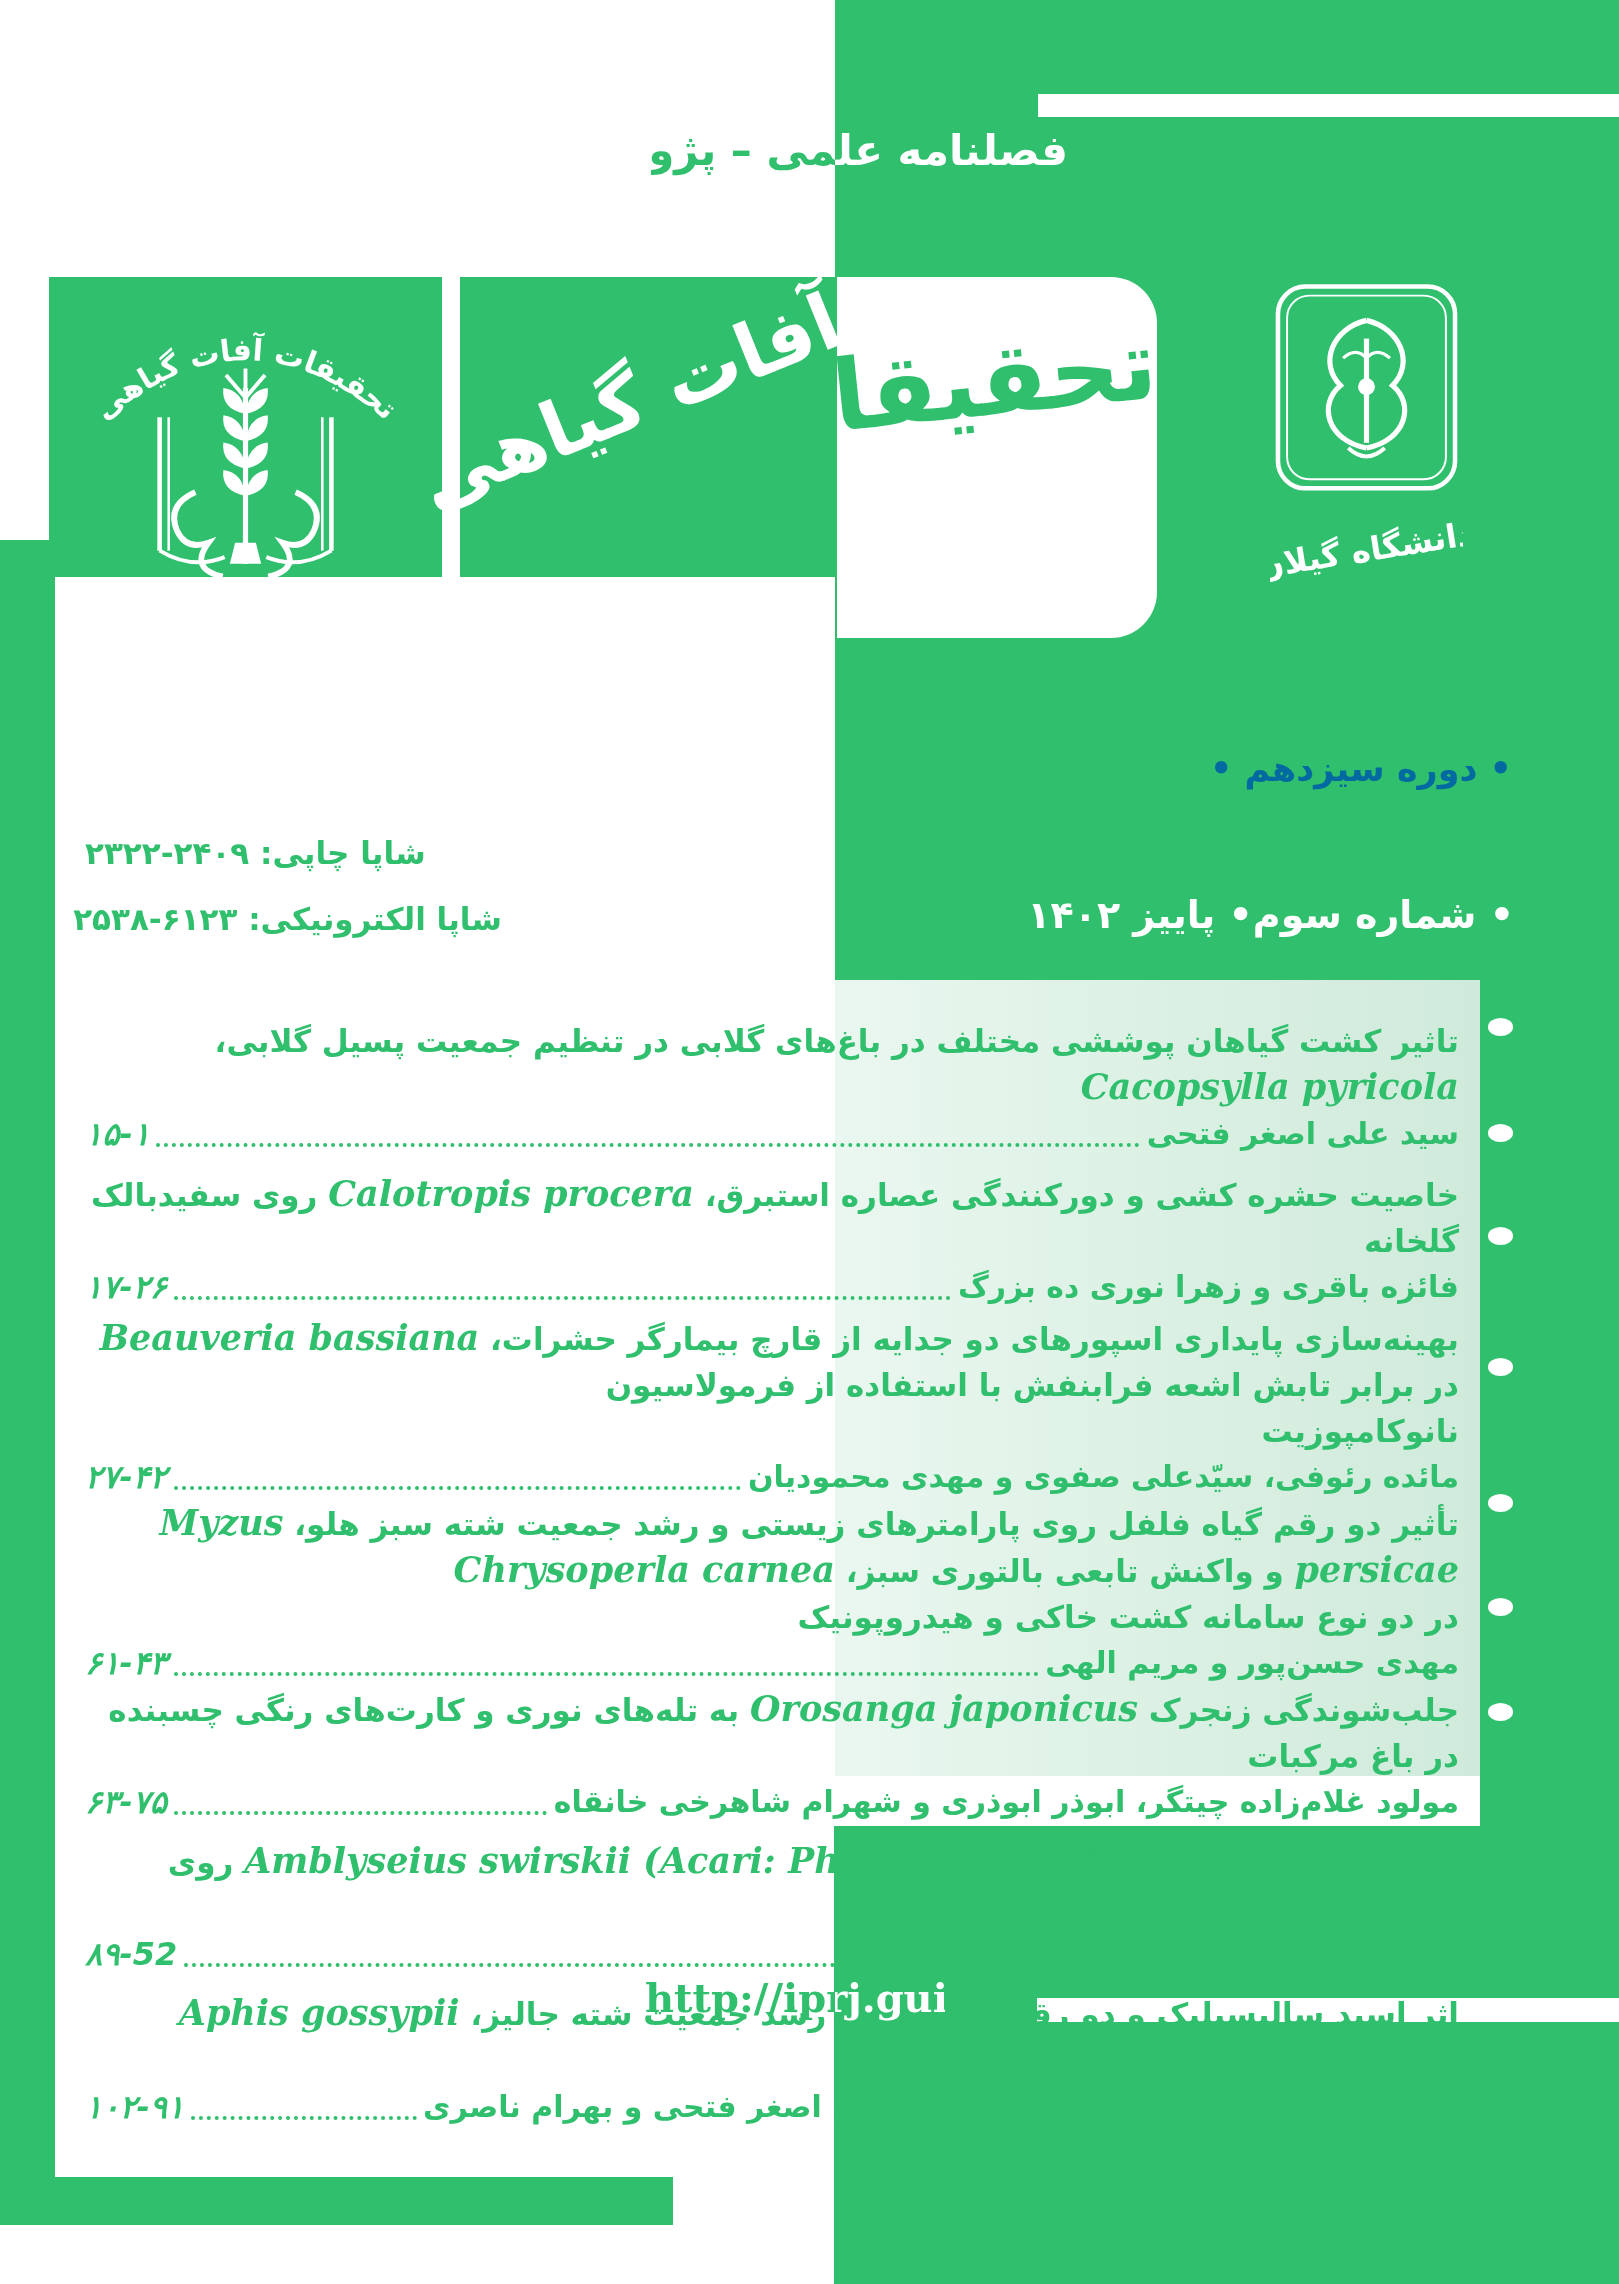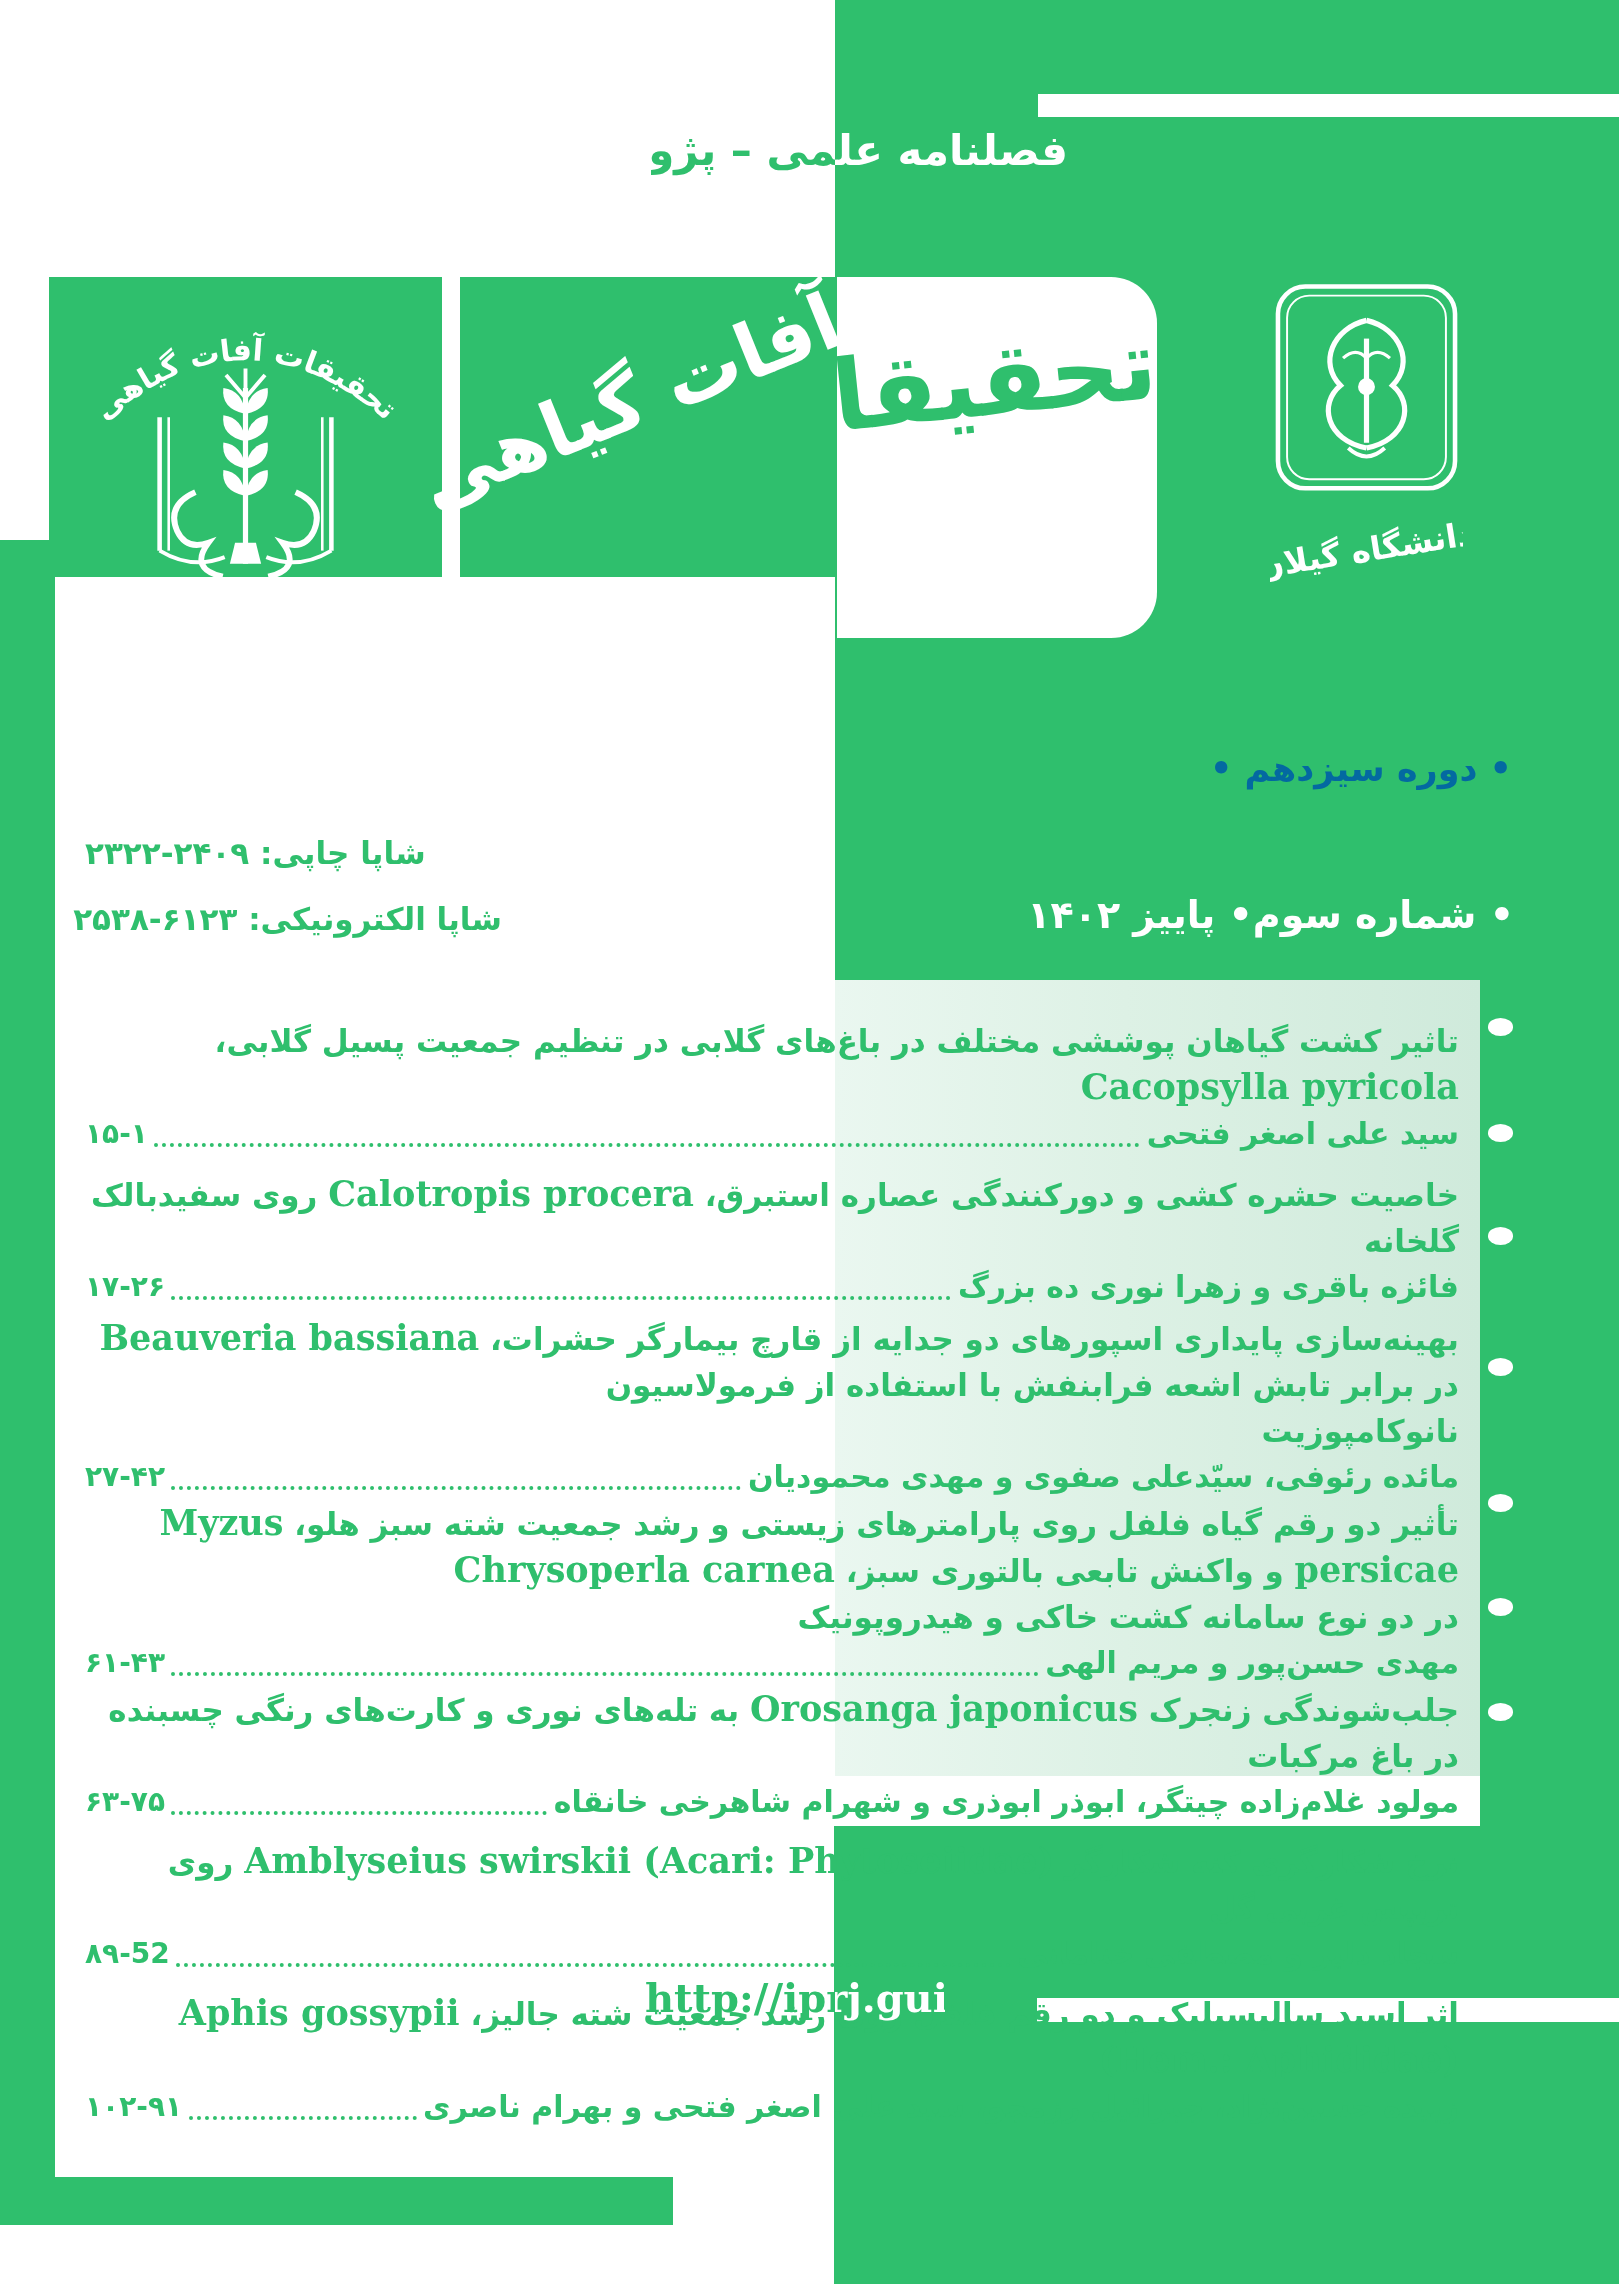--- a/index.html
+++ b/index.html
@@ -42,25 +42,25 @@
   .num-line{right:105px;top:893px;color:#fff;font-size:38px;font-weight:bold;direction:rtl;white-space:nowrap;}
   
   .issn-block{left:85px;top:832px;width:417px;direction:rtl;text-align:left;
     color:var(--green);font-size:31px;font-weight:bold;}
   .issn-line{white-space:nowrap;line-height:43px;}
   .issn-line + .issn-line{margin-top:23px;}
   
   .toc{left:85px;top:980px;width:1374px;direction:rtl;padding-top:38px;color:var(--green);}
   .toc-entry{position:relative;}
   .toc-title{font-size:31px;font-weight:bold;line-height:46px;text-align:right;}
-  .toc-title .latin{font-family:"DejaVu Serif",serif;font-size:35px;}
+  .toc-title .latin{font-family:"DejaVu Serif",serif;font-style:italic;font-size:35px;}
   .toc-authors{display:flex;direction:rtl;align-items:flex-end;font-size:30px;
     font-weight:bold;line-height:46px;}
   .toc-authors .dots{flex:1;border-bottom:4.6px dotted var(--green);margin:0 6.5px 10.4px 6.5px;min-width:26px;}
-  .toc-pages{font-size:28px;font-weight:bold;white-space:nowrap;}
+  .toc-pages{font-size:32px;font-weight:bold;white-space:nowrap;font-style:italic;}
   .toc-bullet{position:absolute;left:1488px;width:25px;height:17.6px;border-radius:50%;background:#fff;}
   
   .url-wrap{left:645px;top:1965px;width:300px;height:68px;}
   .url-wrap .copy{position:absolute;left:0;top:0;width:100%;text-align:center;
     font-family:"DejaVu Serif",serif;font-size:40px;font-weight:bold;white-space:nowrap;line-height:65px;}
   .url-green{color:var(--green);clip-path:inset(0 109px 0 0);}
   .url-white{color:#fff;clip-path:inset(0 0 0 190px);}
   :root{--green:#2fbf6d;}
 </style>
 </head>

